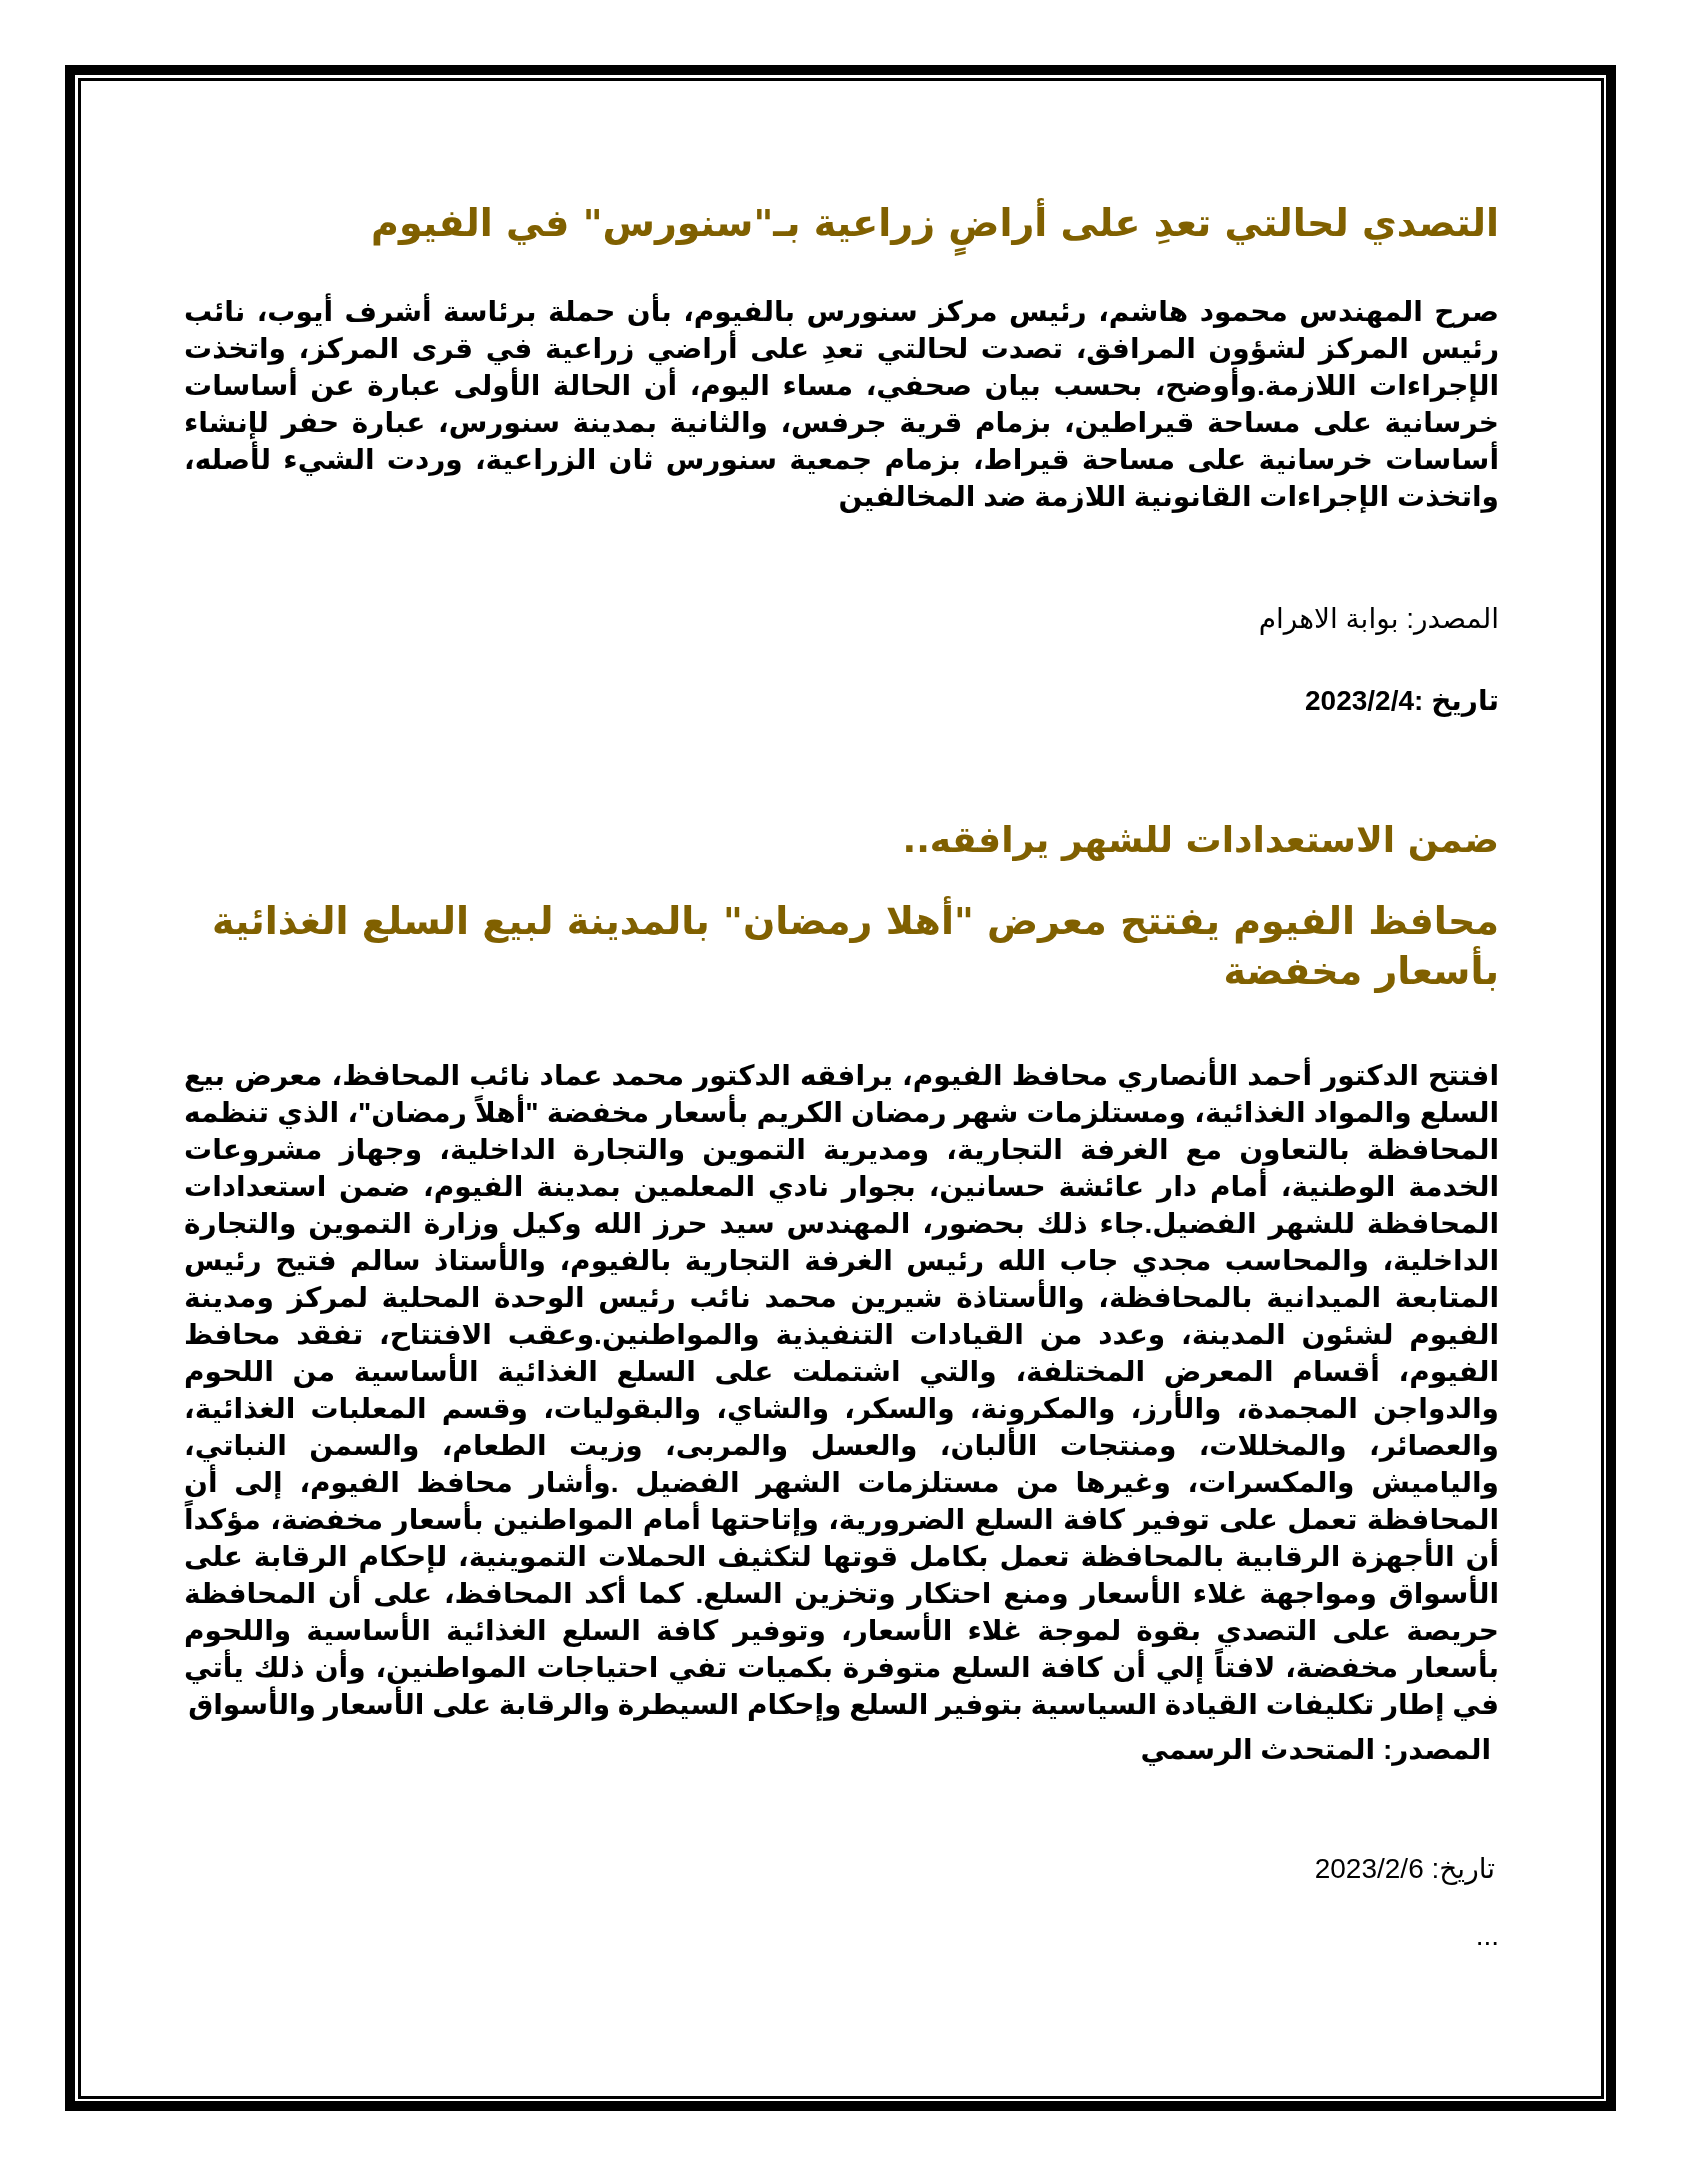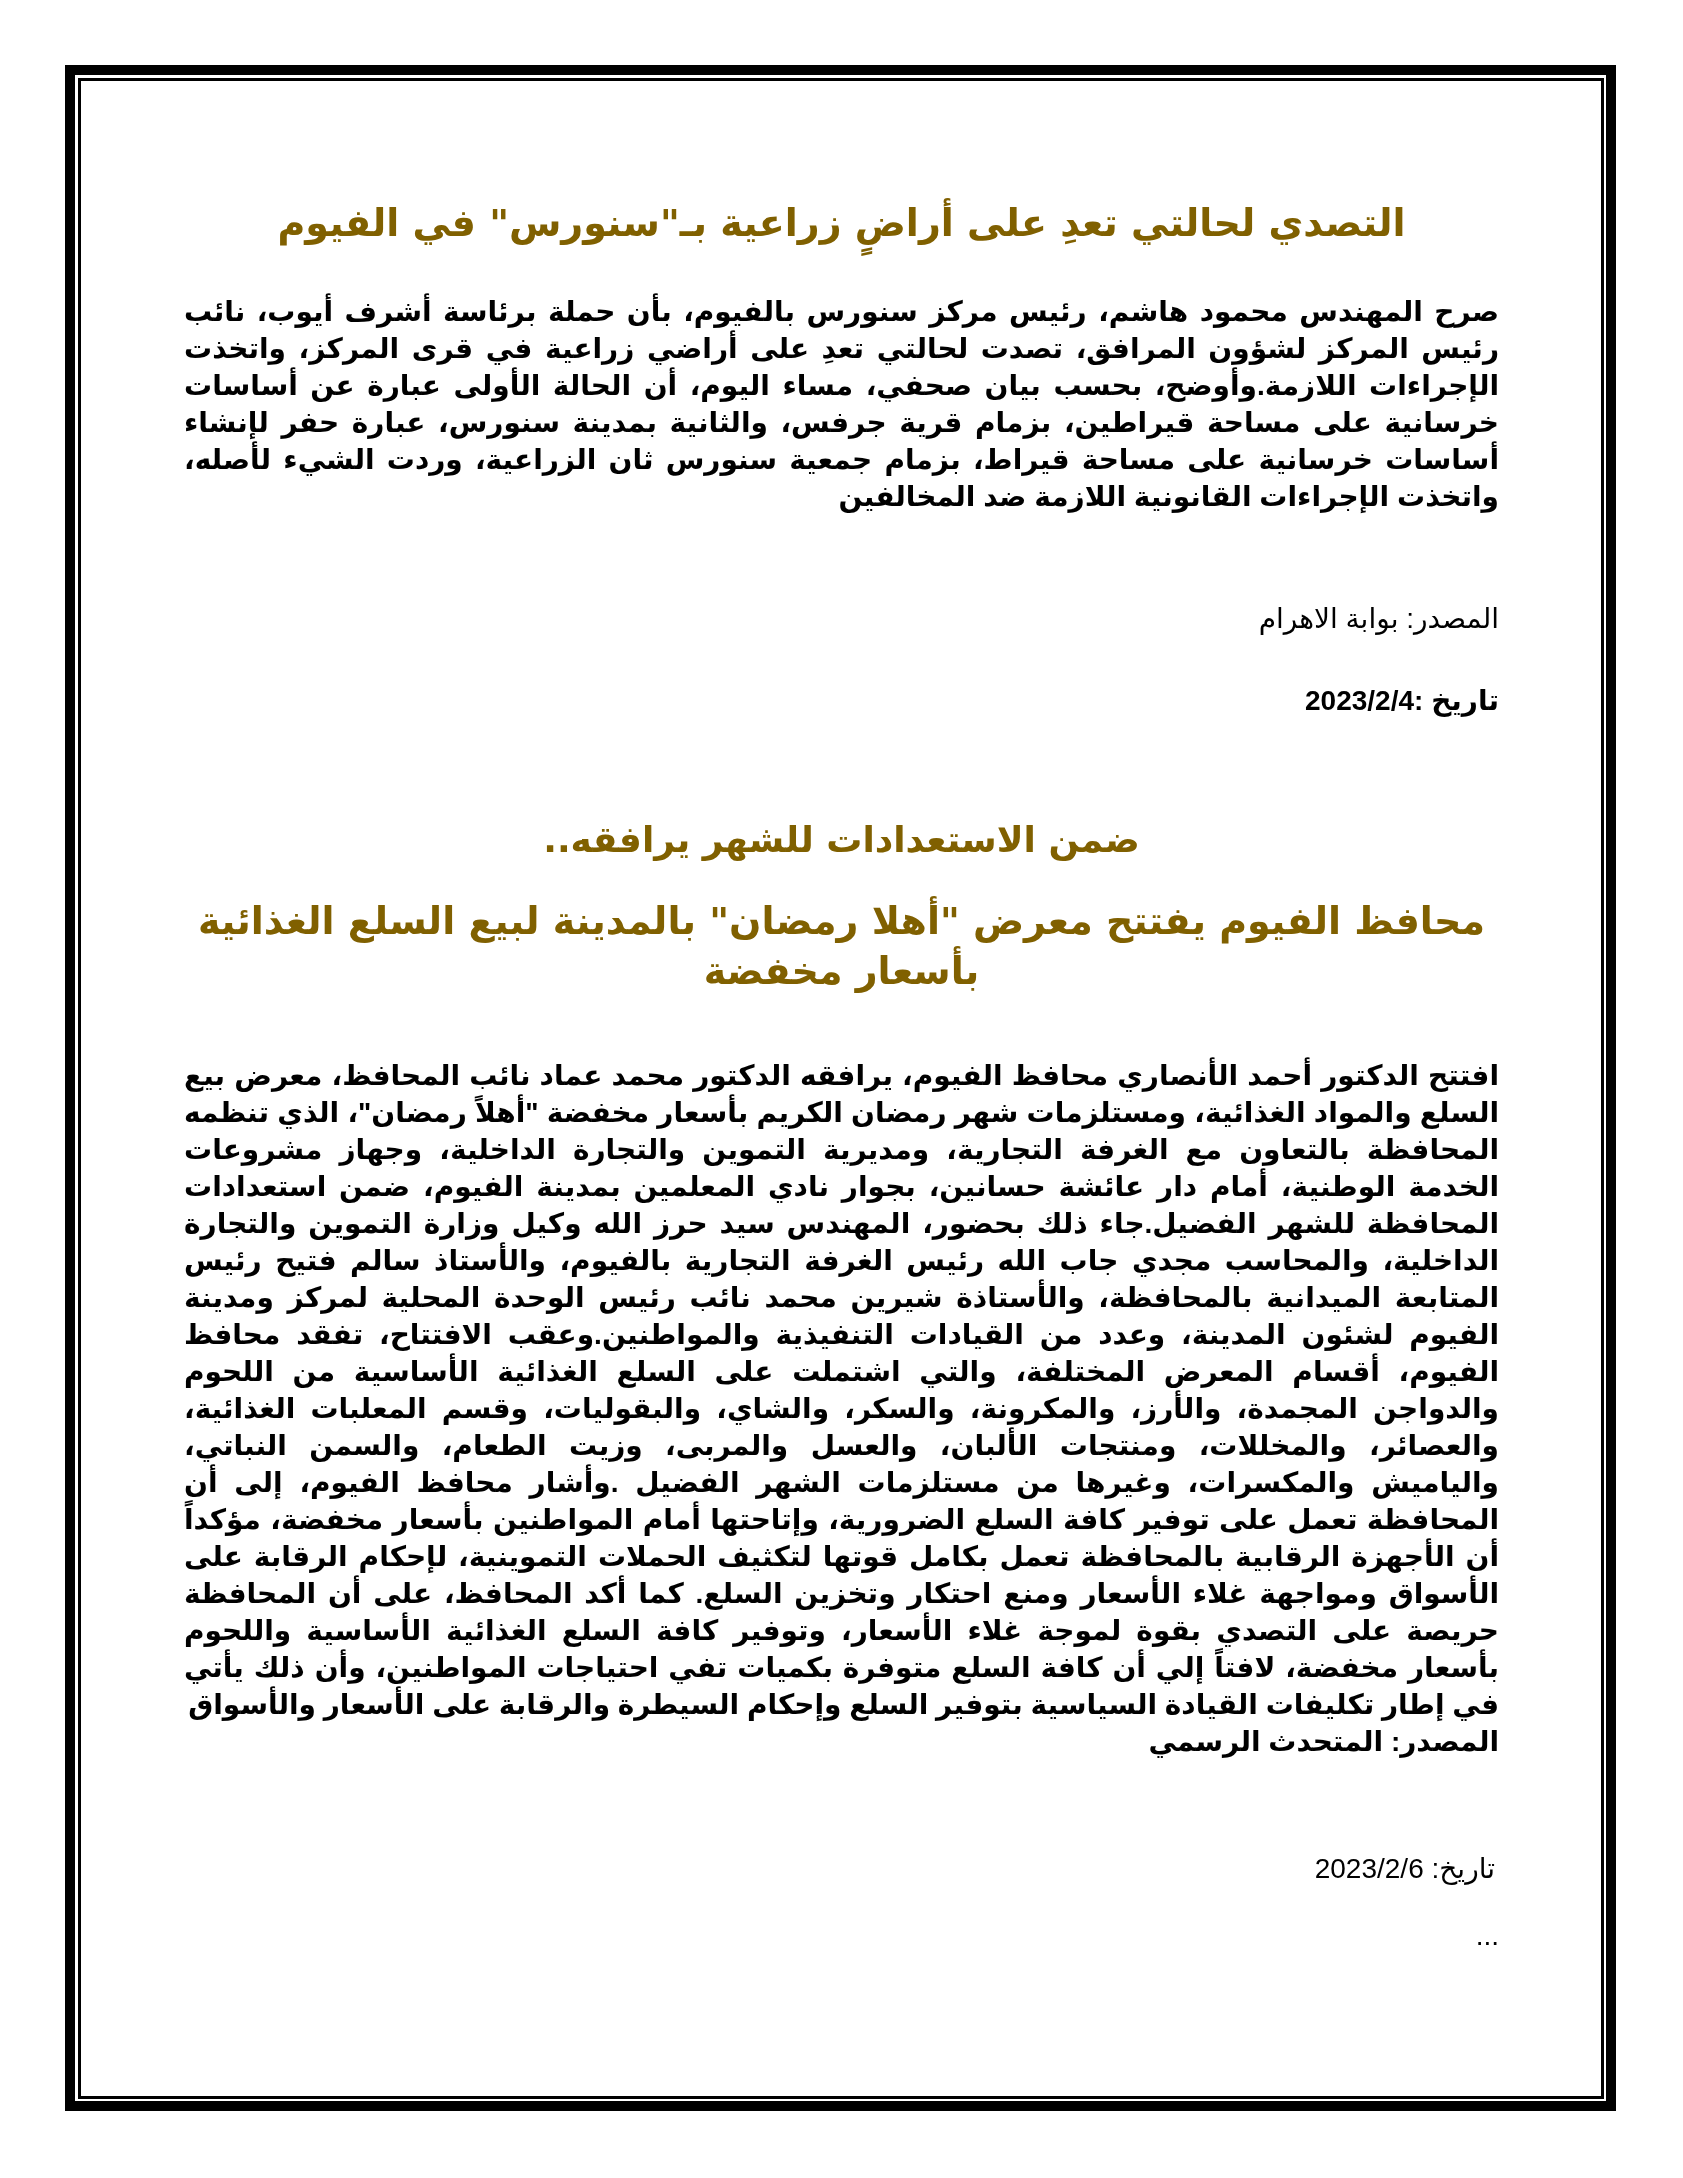--- a/index.html
+++ b/index.html
@@ -37,21 +37,21 @@
       position: absolute;
       left: 184px;
       top: 0;
       width: 1315px;
       direction: rtl;
       text-align: right;
     }
     h1, h2 {
       color: #806000;
       font-weight: bold;
-      text-align: center;
+      text-align: right;
       margin: 0;
       font-family: "DejaVu Sans", "Liberation Sans", sans-serif;
     }
     .h-article1 {
       position: absolute;
       top: 194px;
       left: 0;
       width: 1315px;
       font-size: 38px;
       line-height: 59px;
@@ -99,21 +99,21 @@
     .art2-body {
       position: absolute;
       top: 1057px;
       left: 0;
       width: 1315px;
     }
     .art2-source {
       font-size: 28px;
       line-height: 37px;
       font-weight: bold;
-      margin: 0;
+      margin: 8px;
     }
     .art2-date { position: absolute; top: 1849px; right: 4px; width: 1315px; }
     .ellipsis  { position: absolute; top: 1916px; right: 0; width: 1315px; }
   </style>
 </head>
 <body>
 
 <div class="frame-outer"></div>
 <div class="frame-inner"></div>
 

